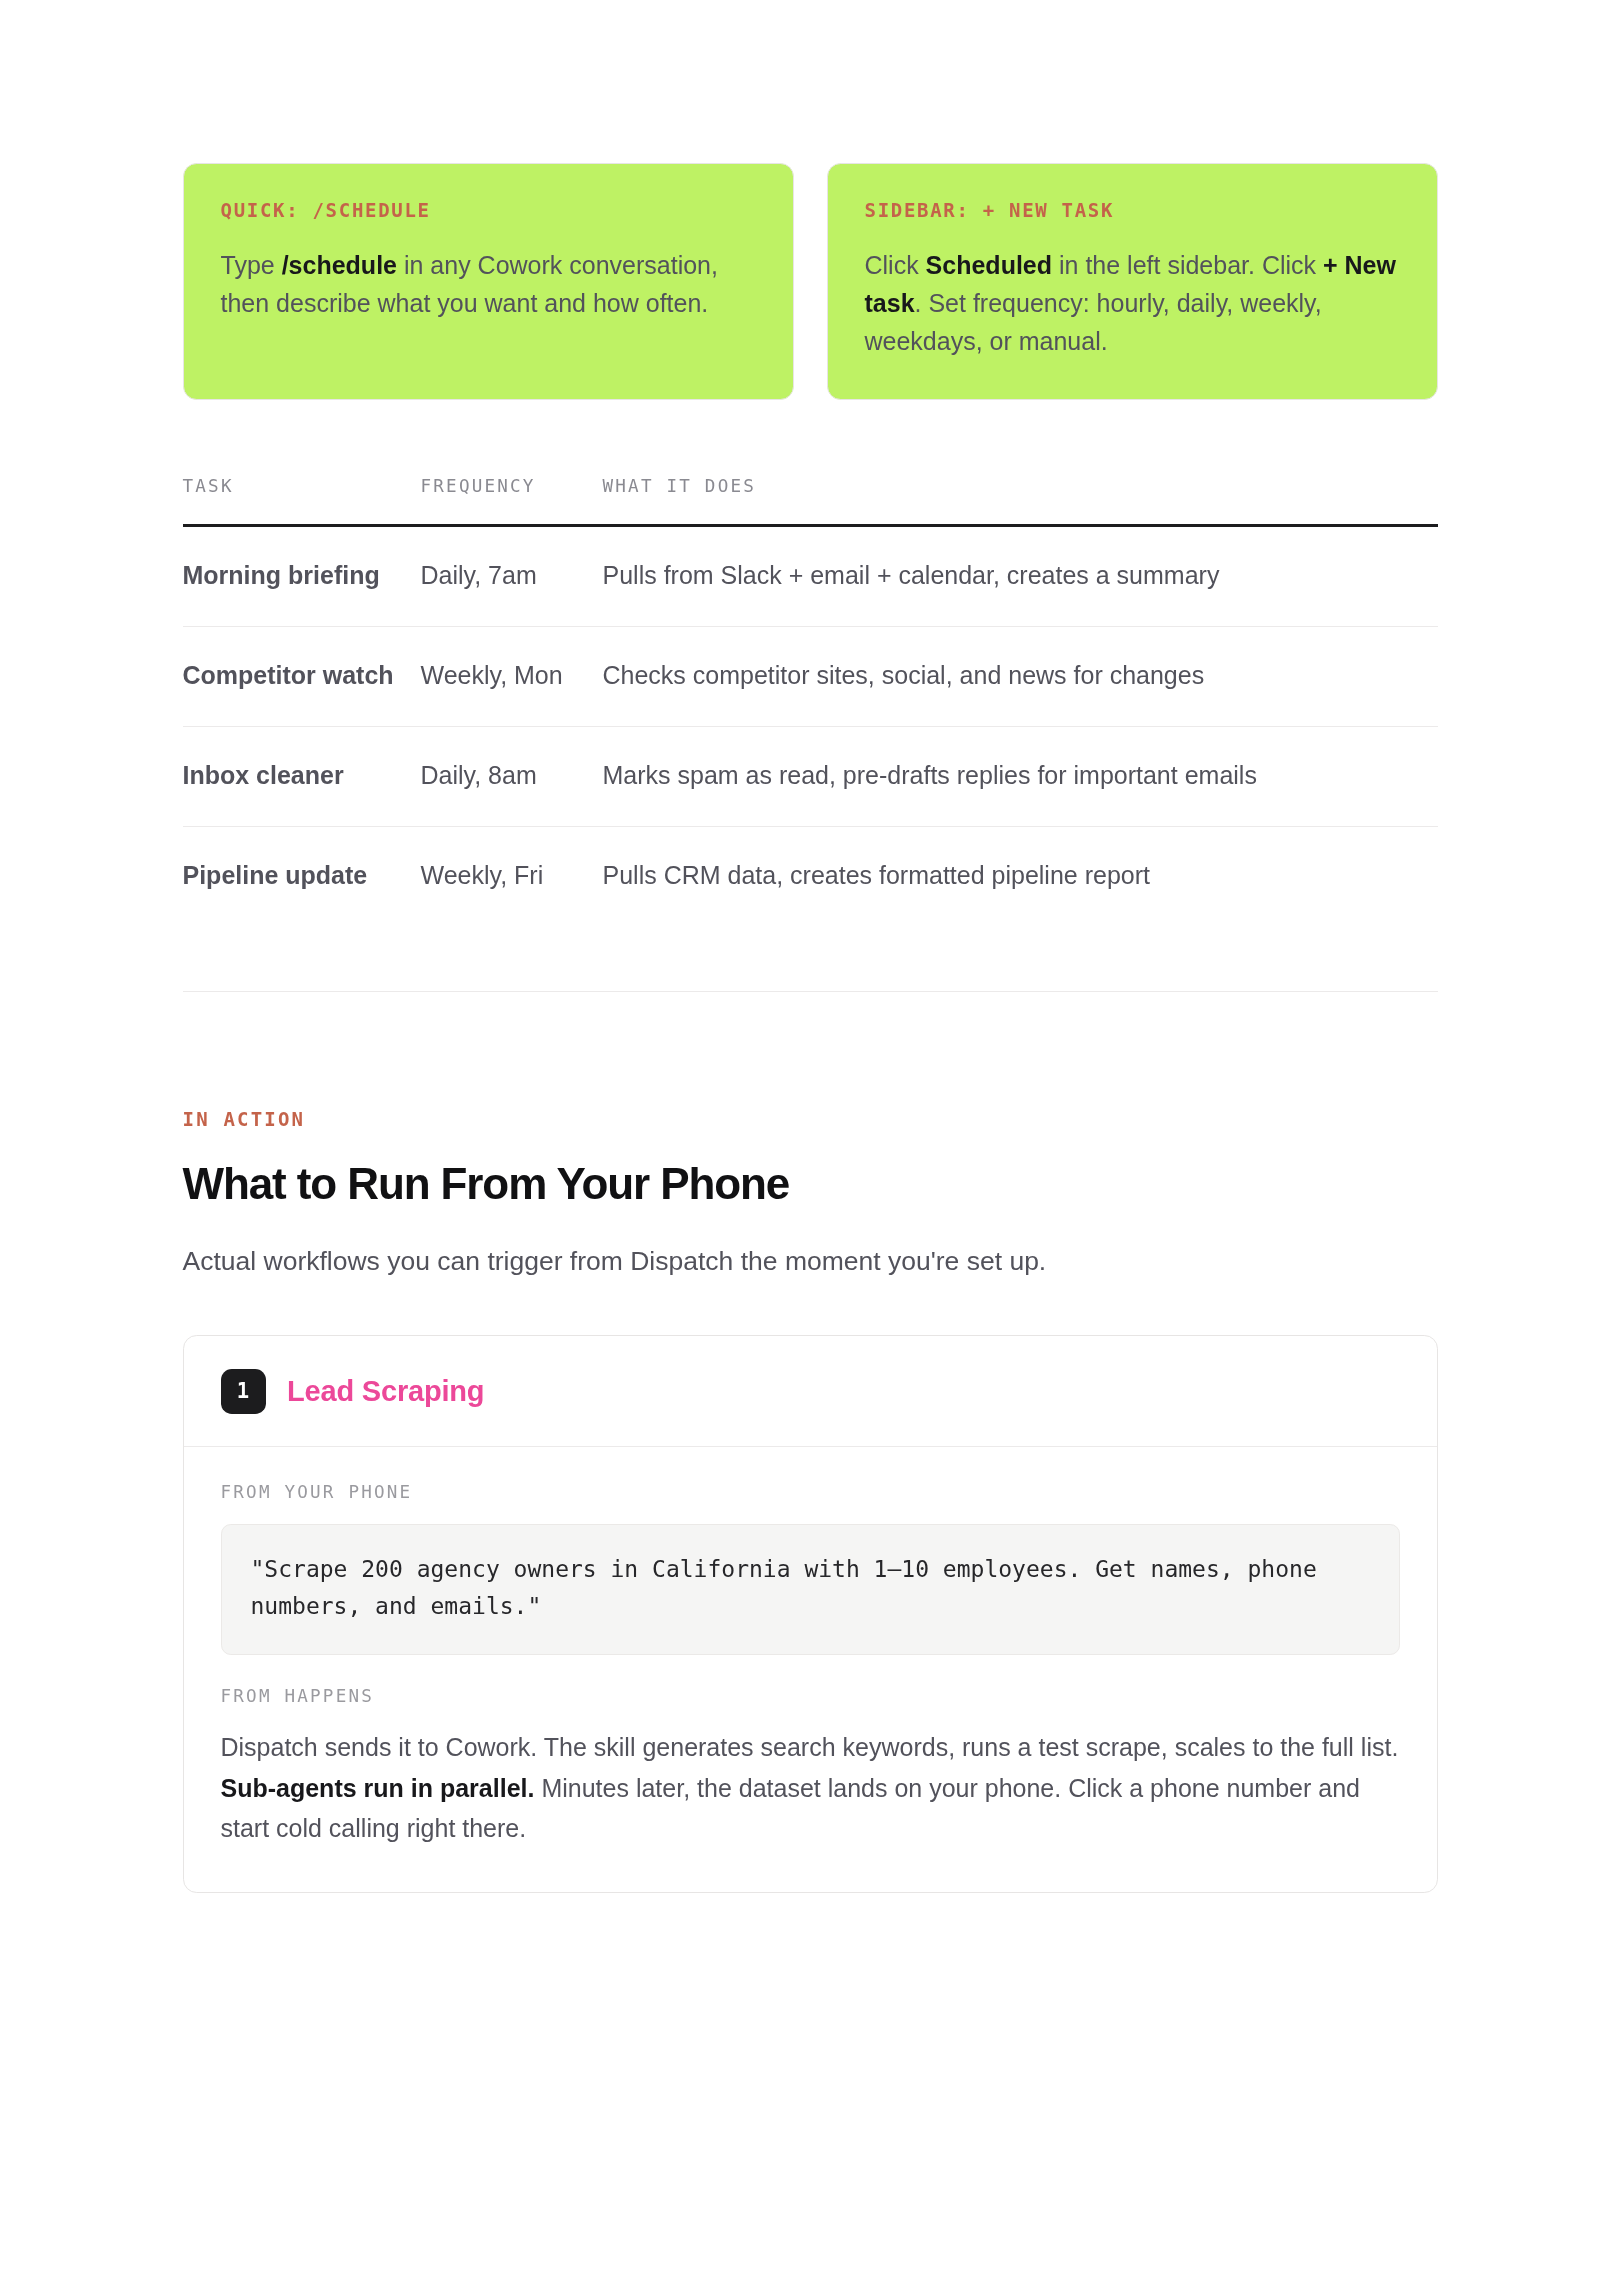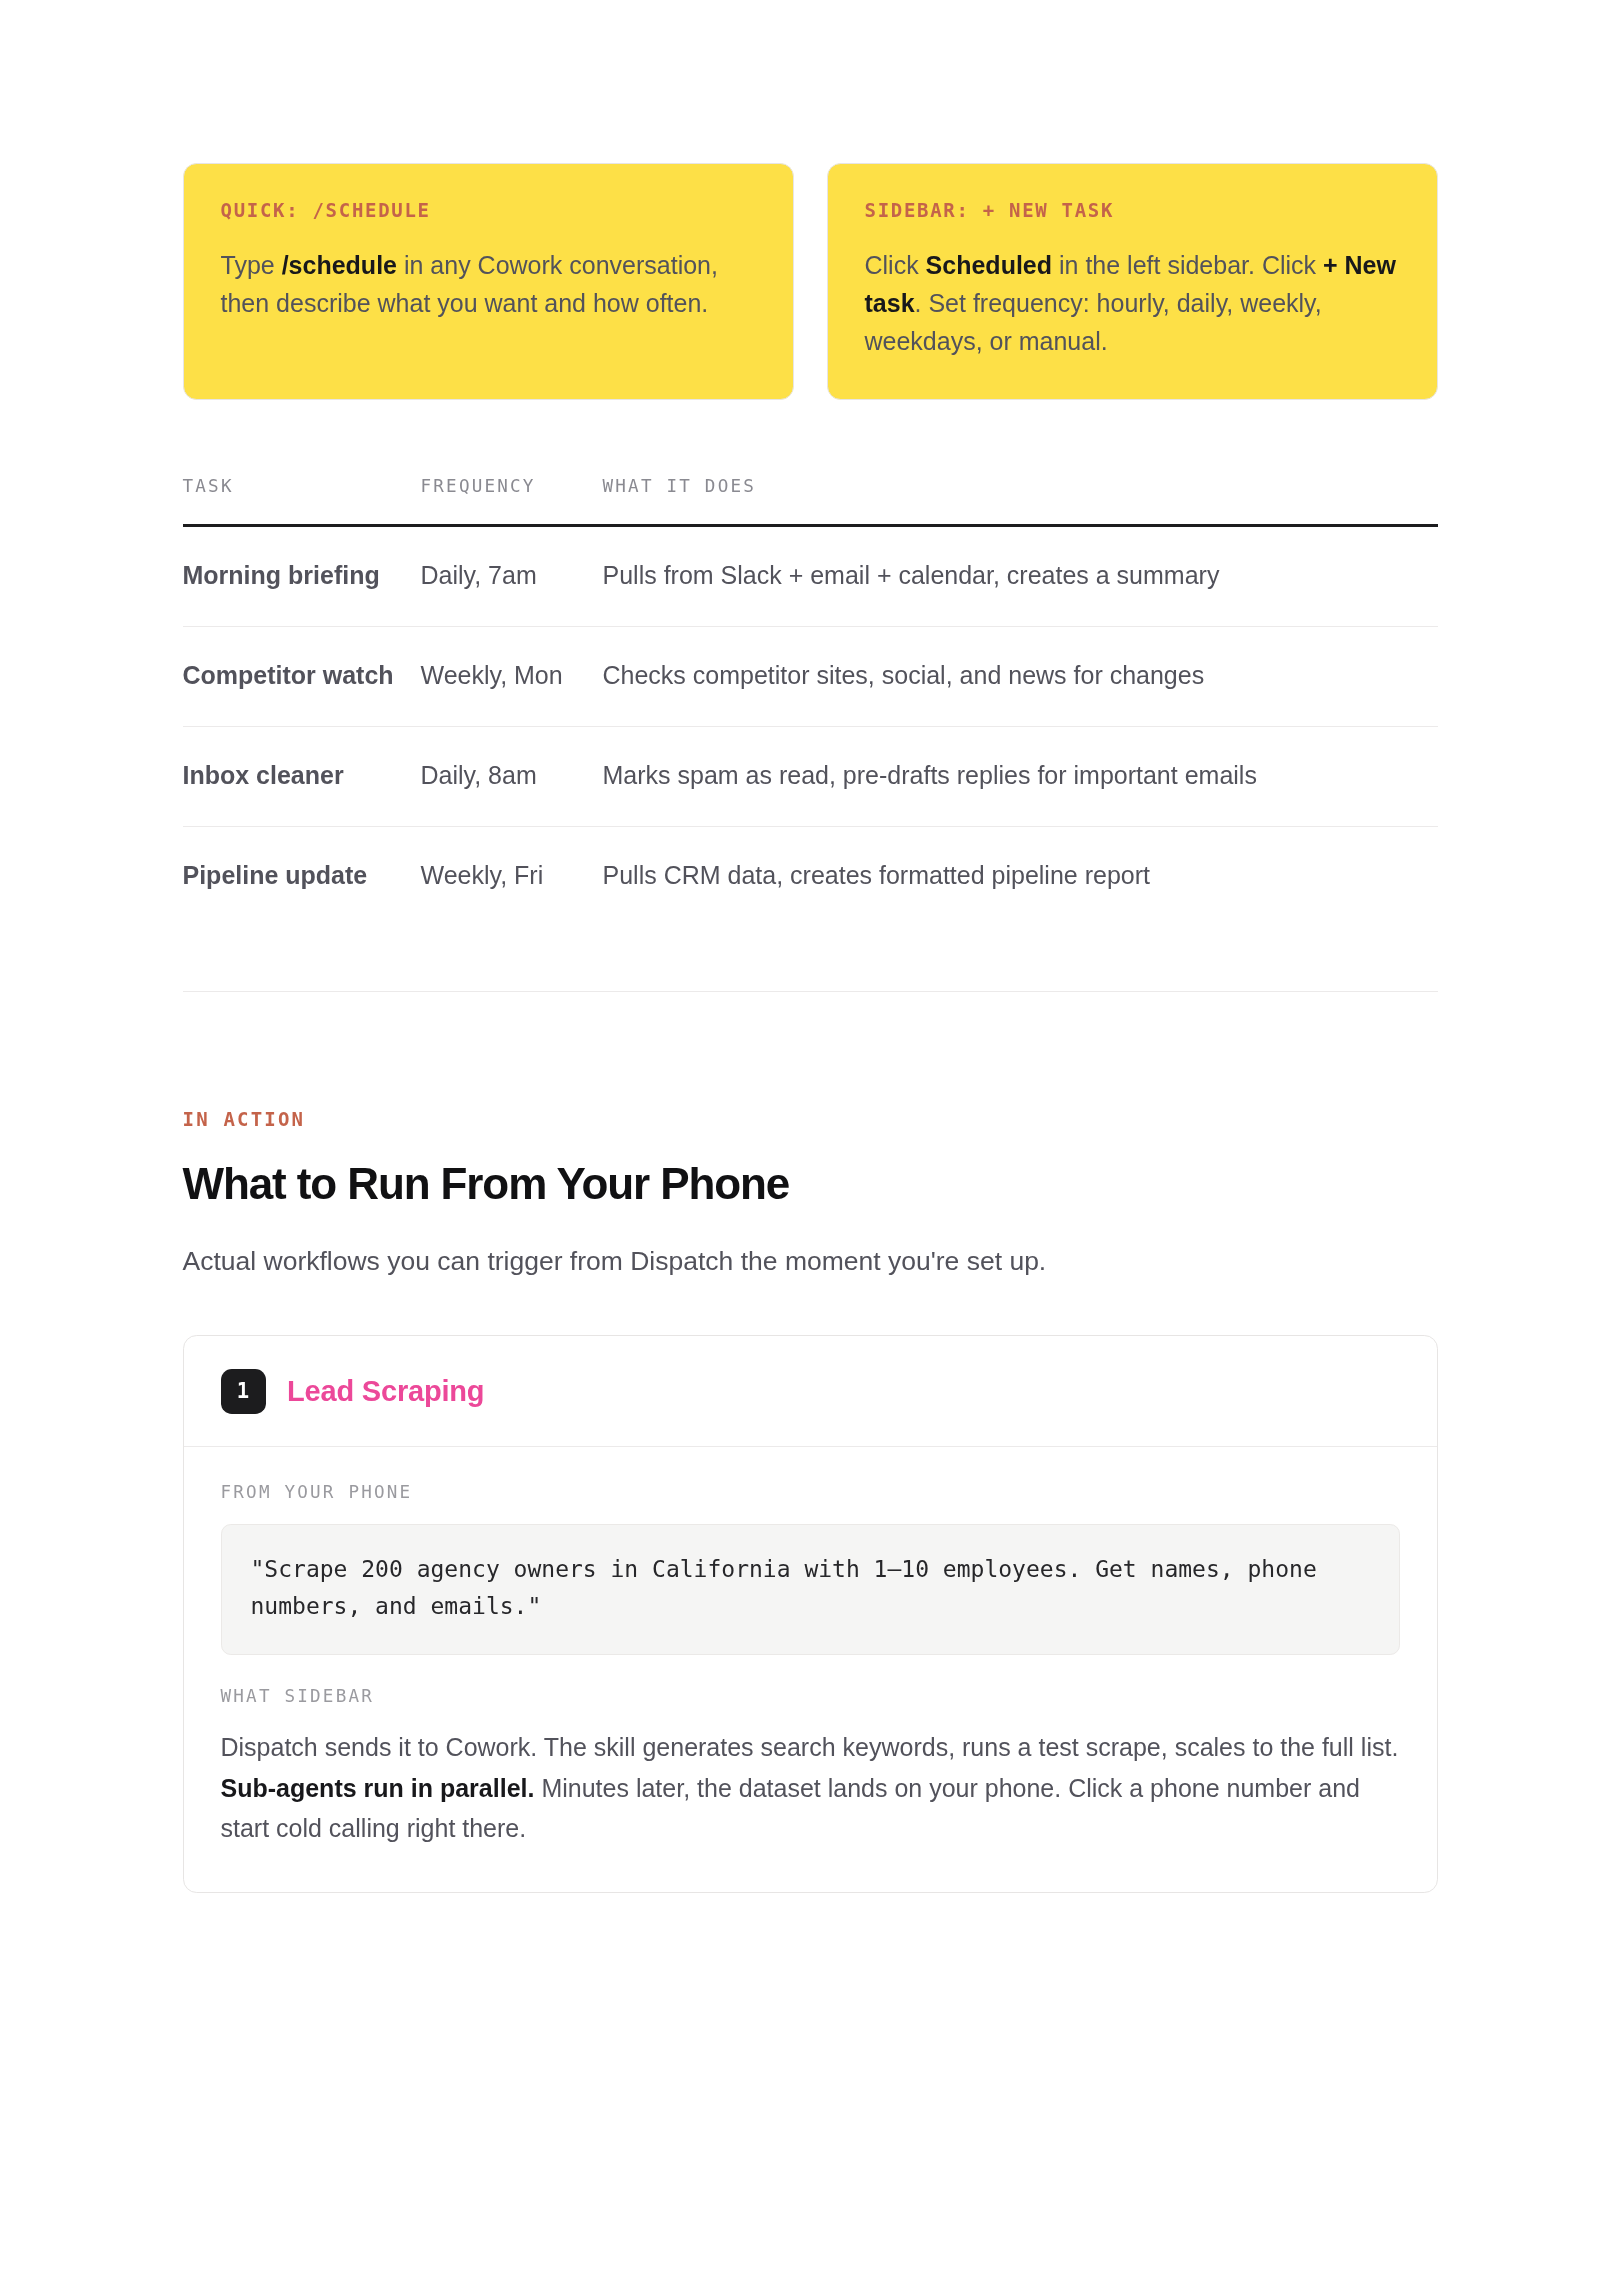--- a/index.html
+++ b/index.html
@@ -29,21 +29,21 @@
   
   .callouts {
     display: flex;
     gap: 33px;
     align-items: stretch;
   }
   .callout {
     flex: 1 1 0;
     border: 1.5px solid #e7e5e4;
     border-radius: 13.7px;
-    background: #fde047;
+    background: #bef264;
     padding: 35px 37px 39px 37px;
     box-sizing: border-box;
   }
   .callout-eyebrow {
     font-family: "DejaVu Sans Mono", monospace;
     font-size: 19px;
     font-weight: 700;
     letter-spacing: 1.7px;
     color: #c4634a;
     margin-bottom: 24.5px;
@@ -267,21 +267,21 @@
       <p class="subtitle">Actual workflows you can trigger from Dispatch the moment you're set up.</p>
 
       <div class="wfcard">
         <div class="wfcard-head">
           <div class="badge">1</div>
           <div class="wfcard-title">Lead Scraping</div>
         </div>
         <div class="wfcard-body">
           <div class="minilabel">FROM YOUR PHONE</div>
           <div class="codeblock">"Scrape 200 agency owners in California with 1–10 employees. Get names, phone numbers, and emails."</div>
-          <div class="minilabel">WHAT SIDEBAR</div>
+          <div class="minilabel">FROM HAPPENS</div>
           <p class="whathappens"><span>Dispatch sends it to Cowork. The skill generates search keywords, runs a test scrape, scales to the full list. </span><b>Sub-agents run in parallel.</b><span> Minutes later, the dataset lands on your phone. Click a phone number and start cold calling right there.</span></p>
         </div>
       </div>
     </div>
 
   </div>
 </div>
 
 
 </body></html>

